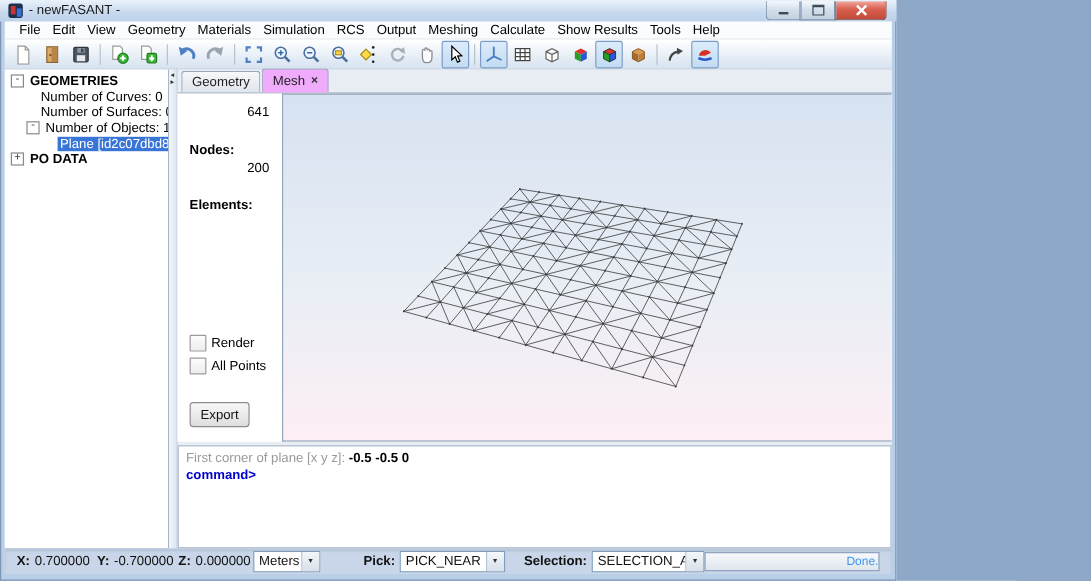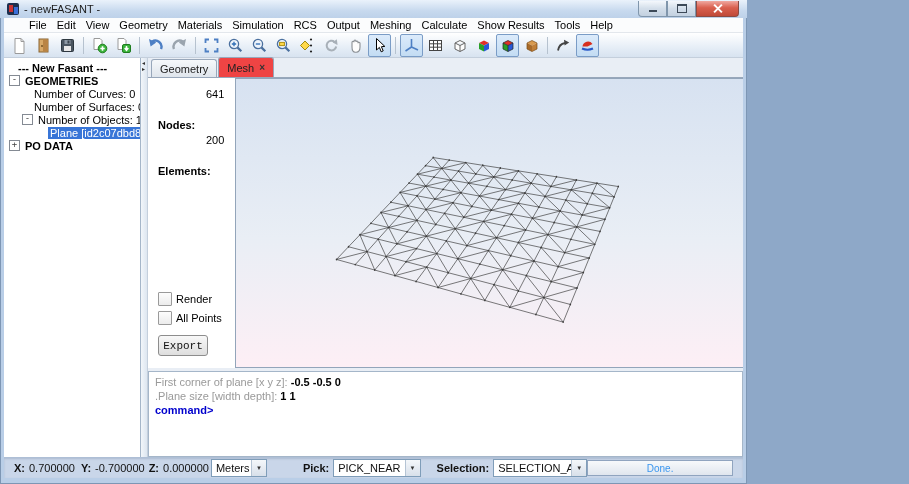--- a/index.html
+++ b/index.html
@@ -17,21 +17,21 @@
   .win-btn:first-child{border-radius:0 0 0 4px;}
   .win-btn.close{width:41px;background:linear-gradient(#f0a8a0,#d95f4e 45%,#c04a39);border-radius:0 0 4px 0;border-color:#8b4a42;}
   .glyph-min{width:8px;height:0;border-bottom:2px solid #3d4a58;margin-top:5px;}
   .glyph-max{width:8px;height:6px;border:1px solid #3d4a58;border-top-width:2px;}
   .glyph-close{width:9px;height:9px;position:relative;}
   .glyph-close:before,.glyph-close:after{content:"";position:absolute;left:4px;top:-1px;width:2px;height:11px;background:#fff;}
   .glyph-close:before{transform:rotate(45deg);} .glyph-close:after{transform:rotate(-45deg);}
   
   .inner{position:absolute;left:4px;right:4px;top:18px;bottom:6px;display:flex;flex-direction:column;background:#eef2f8;}
   
-  .menubar{height:14px;background:#fbfcfd;border-bottom:1px solid #e3e7ec;display:flex;align-items:center;padding-left:20px;}
+  .menubar{height:14px;background:#fbfcfd;border-bottom:1px solid #e3e7ec;display:flex;align-items:center;padding-left:7px;}
   .menu-item{font-size:11px;color:#000;padding:0 5px;line-height:13px;cursor:default;}
   
   .toolbar{height:24px;background:linear-gradient(#ffffff,#e2ebf5 70%,#d8e3f0);border-bottom:1px solid #c4cfdc;
     display:flex;align-items:center;padding:0 4px;gap:1px;}
   .tbtn{width:21px;height:21px;display:flex;align-items:center;justify-content:center;border:1px solid transparent;border-radius:2px;}
   .tbtn.pressed{border-color:#7a9cc6;background:linear-gradient(#dcebfb,#c3dcf3);}
   .tsep{width:1px;height:17px;background:#b6c2cf;margin:0 3px;flex:0 0 auto;}
   
   .main{flex:1;display:flex;min-height:0;}
   .tree{width:136px;background:#fff;border-right:1px solid #a5b6c9;font-size:11px;padding-top:3px;overflow:hidden;}
@@ -41,53 +41,53 @@
   .tree-row .lbl.selected{background:#3875d7;color:#fff;}
   .expander{width:9px;height:9px;border:1px solid #848a93;background:#fff;font-size:9px;line-height:7px;text-align:center;
     color:#444;margin-right:3px;flex:0 0 auto;font-family:"DejaVu Sans Mono",monospace;}
   .vsplit{width:6px;background:linear-gradient(90deg,#f2f6fa,#dde6f0);border-right:1px solid #c4cfdc;position:relative;}
   .vsplit .h{position:absolute;top:2px;left:1px;color:#333;font-size:6px;line-height:6px;}
   .right{flex:1;display:flex;flex-direction:column;min-width:0;background:#e9eef5;}
   
   .tabbar{height:19px;display:flex;align-items:flex-end;padding-left:3px;gap:1px;}
   .tab{font-size:11px;padding:2px 8px 2px 8px;border:1px solid #98a7ba;border-bottom:none;border-radius:3px 3px 0 0;
     background:linear-gradient(#f6f8fa,#dfe5ec);color:#222;display:flex;align-items:center;gap:5px;height:13px;}
-  .tab.active{background:#ef4444;font-weight:normal;height:15px;position:relative;z-index:2;}
+  .tab.active{background:#f0abfc;font-weight:normal;height:15px;position:relative;z-index:2;}
   .tab .x{font-size:10px;font-weight:bold;color:#333;line-height:9px;}
   
   .content{flex:1;display:flex;min-height:0;background:#fff;border-top:1px solid #98a7ba;position:relative;z-index:1;}
   .controls{width:87px;background:#fff;display:flex;flex-direction:column;font-size:11px;padding:10px 6px 12px 10px;box-sizing:border-box;}
   .stat-line{display:flex;margin-bottom:3px;}
   .stat-line .k{font-weight:bold;width:48px;margin-top:31px;}
   .spacer{flex:1;}
   .chk-line{display:flex;align-items:center;gap:4px;margin-bottom:5px;}
   .chk{width:12px;height:12px;border:1px solid #9a9a9a;background:linear-gradient(#fdfdfd,#ececec);border-radius:1px;flex:0 0 auto;}
-  .export-btn{margin-top:5px;width:48px;height:19px;font-size:11px;border:1px solid #8d8d8d;border-radius:3px;
-    background:linear-gradient(#f8f8f8,#dedede);display:flex;align-items:center;justify-content:center;color:#111;font-family:Liberation Mono, monospace;}
+  .export-btn{margin-top:18px;width:48px;height:19px;font-size:11px;border:1px solid #8d8d8d;border-radius:3px;
+    background:linear-gradient(#f8f8f8,#dedede);display:flex;align-items:center;justify-content:center;color:#111;}
   .viewport{flex:1;position:relative;border:1px solid #93a5ba;border-right:none;overflow:hidden;}
   .viewport svg{position:absolute;inset:0;width:100%;height:100%;}
   
   .console{height:78px;background:#fff;border:1px solid #a5b6c9;margin-top:3px;padding:3px 6px;font-size:11px;line-height:14px;
     overflow:hidden;position:relative;}
   .console .hsplit{position:absolute;top:-3px;left:4px;font-size:6px;color:#333;line-height:3px;}
   .c-prompt{color:#0000cd;font-weight:bold;}
   .c-plain{color:#000;}
   .c-gray{color:#9a9a9a;}
   .c-val{color:#000;font-weight:bold;}
   
   .statusbar{height:20px;background:#c9d6e9;border-top:1px solid #aebfd6;display:flex;align-items:center;
     font-size:11px;color:#111;padding:0 10px;box-shadow:inset 0 1px 2px rgba(90,110,140,.25);}
   .sb-group{display:flex;white-space:nowrap;}
   .sb-k{font-weight:bold;margin-right:4px;}
   .combo{height:16px;background:#fff;border:1px solid #7f9db9;display:flex;align-items:center;font-size:11px;}
   .combo .val{padding:0 4px;flex:1;white-space:nowrap;overflow:hidden;}
   .combo .arrow{width:14px;height:100%;background:linear-gradient(#f4f7fa,#d8e0ea);border-left:1px solid #b5c4d4;
     display:flex;align-items:center;justify-content:center;font-size:6px;color:#333;}
   .progress{margin-left:auto;width:196px;height:14px;border:1px solid #90a4bf;background:linear-gradient(#f7f9fb,#e0e6ee);
-    display:flex;align-items:center;justify-content:center;font-size:10px;color:#3b97f0;}
+    display:flex;align-items:center;justify-content:flex-end;font-size:10px;color:#3b97f0;}
 </style>
 </head>
 <body>
 
 <div class="window">
 
   <div class="titlebar">
     <div class="app-icon"></div>
     <div class="title-text">- newFASANT -</div>
     <div class="win-controls">
@@ -273,23 +273,20 @@
           <svg width="17" height="17">
             <path d="M3.5 9.5a5.5 5.5 0 0 1 10-2.5L8.5 9.5z" fill="#d83020"></path>
             <path d="M3 11.5q5.5 2.5 11 0" fill="none" stroke="#2858c8" stroke-width="2"></path>
           </svg>
         </div>
     </div>
 
     <div class="main">
 
       <div class="tree">
-        <div class="tree-row bold" style="padding-left:12px">
-            <span class="lbl">--- New Fasant ---</span>
-          </div>
         <div class="tree-row bold" style="padding-left:5px">
             <span class="expander">-</span>
             <span class="lbl">GEOMETRIES</span>
           </div>
         <div class="tree-row" style="padding-left:28px">
             <span class="lbl">Number of Curves: 0</span>
           </div>
         <div class="tree-row" style="padding-left:28px">
             <span class="lbl">Number of Surfaces: 0</span>
           </div>
@@ -791,21 +788,20 @@
                   <circle cx="442.5" cy="241.1" r="1"></circle>
                   <circle cx="433.0" cy="260.0" r="1"></circle>
                 </g>
               </svg>
           </div>
         </div>
 
         <div class="console">
           <div class="hsplit">▴▾</div>
           <div><span class="c-gray">First corner of plane [x y z]: </span><span class="c-val">-0.5 -0.5 0</span></div>
-          <div><span class="c-gray">.Plane size [width depth]: </span><span class="c-val">1 1</span></div>
           <div><span class="c-prompt">command&gt;</span><span class="c-plain"></span></div>
         </div>
       </div>
     </div>
 
     <div class="statusbar">
       <div class="sb-group" style="width:68px">
           <span class="sb-k">X:</span>
           <span>0.700000</span>
         </div>

